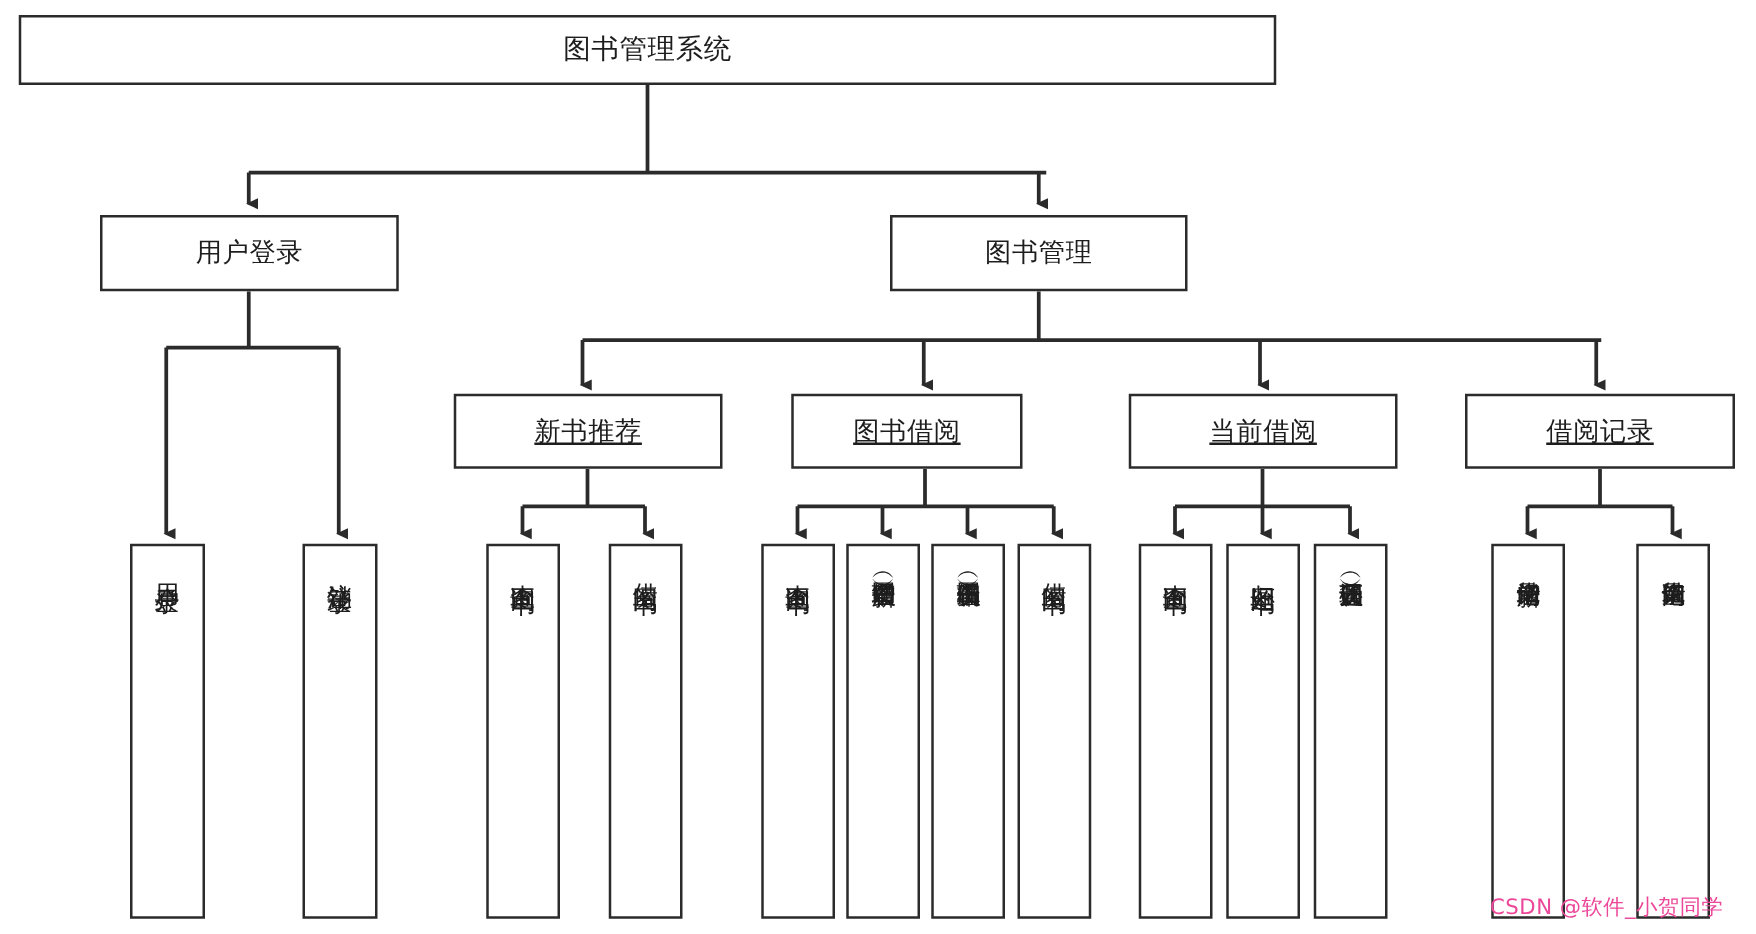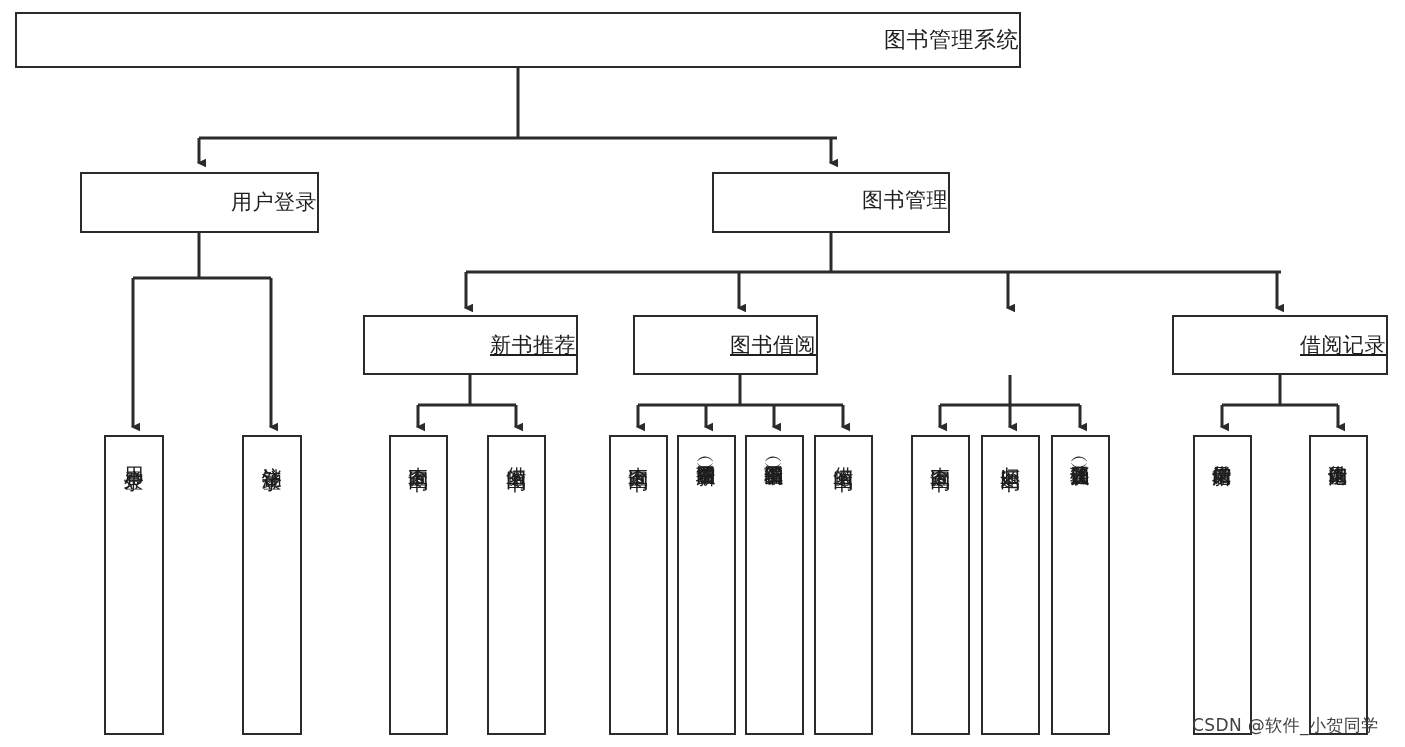--- a/index.html
+++ b/index.html
@@ -27,21 +27,21 @@
     height: 747px;
     pointer-events: none;
   }
   .node {
     position: absolute;
     box-sizing: border-box;
     background: #ffffff;
     border: 2.4px solid #2b2b2b;
     display: flex;
     align-items: center;
-    justify-content: flex-end;
+    justify-content: center;
     z-index: 2;
   }
   .node-label {
     font-size: 21px;
     line-height: 1.18;
     color: #1d1d1d;
     letter-spacing: 0.5px;
     white-space: nowrap;
     text-align: center;
   }
@@ -65,21 +65,21 @@
     max-height: 272px;
   }
   .node.leaf.tight .node-label {
     letter-spacing: 0px;
     line-height: 1.30;
     font-size: 19px;
   }
   .watermark {
     position: absolute;
     font-size: 17px;
-    color: #404040;
+    color: #ec4899;
     white-space: nowrap;
     z-index: 5;
     letter-spacing: 0.4px;
   }
 </style>
 </head>
 <body>
 
 <div id="diagram">
 
@@ -133,30 +133,33 @@
     </g>
   </svg>
 
   <div class="node root" style="left:15px; top:12px; width:1006px; height:56px;">
     <span class="node-label">图书管理系统</span>
   </div>
 
   <div class="node level1" style="left:80px; top:172px; width:239px; height:61px;">
     <span class="node-label">用户登录</span>
   </div>
-  <div class="node level1" style="left:712px; top:172px; width:238px; height:61px;font-family:Liberation Mono, monospace;">
+  <div class="node level1" style="left:712px; top:172px; width:238px; height:61px;">
     <span class="node-label">图书管理</span>
   </div>
 
   <div class="node level2" style="left:363px; top:315px; width:215px; height:60px;">
     <span class="node-label">新书推荐</span>
   </div>
   <div class="node level2" style="left:633px; top:315px; width:185px; height:60px;">
     <span class="node-label">图书借阅</span>
   </div>
+  <div class="node level2" style="left:903px; top:315px; width:215px; height:60px;">
+    <span class="node-label">当前借阅</span>
+  </div>
   <div class="node level2" style="left:1172px; top:315px; width:216px; height:60px;">
     <span class="node-label">借阅记录</span>
   </div>
 
   <div class="node leaf" style="left:104px; top:435px; width:60px; height:300px;">
     <span class="node-label">用户登录</span>
   </div>
   <div class="node leaf" style="left:242px; top:435px; width:60px; height:300px;">
     <span class="node-label">注销登录</span>
   </div>

